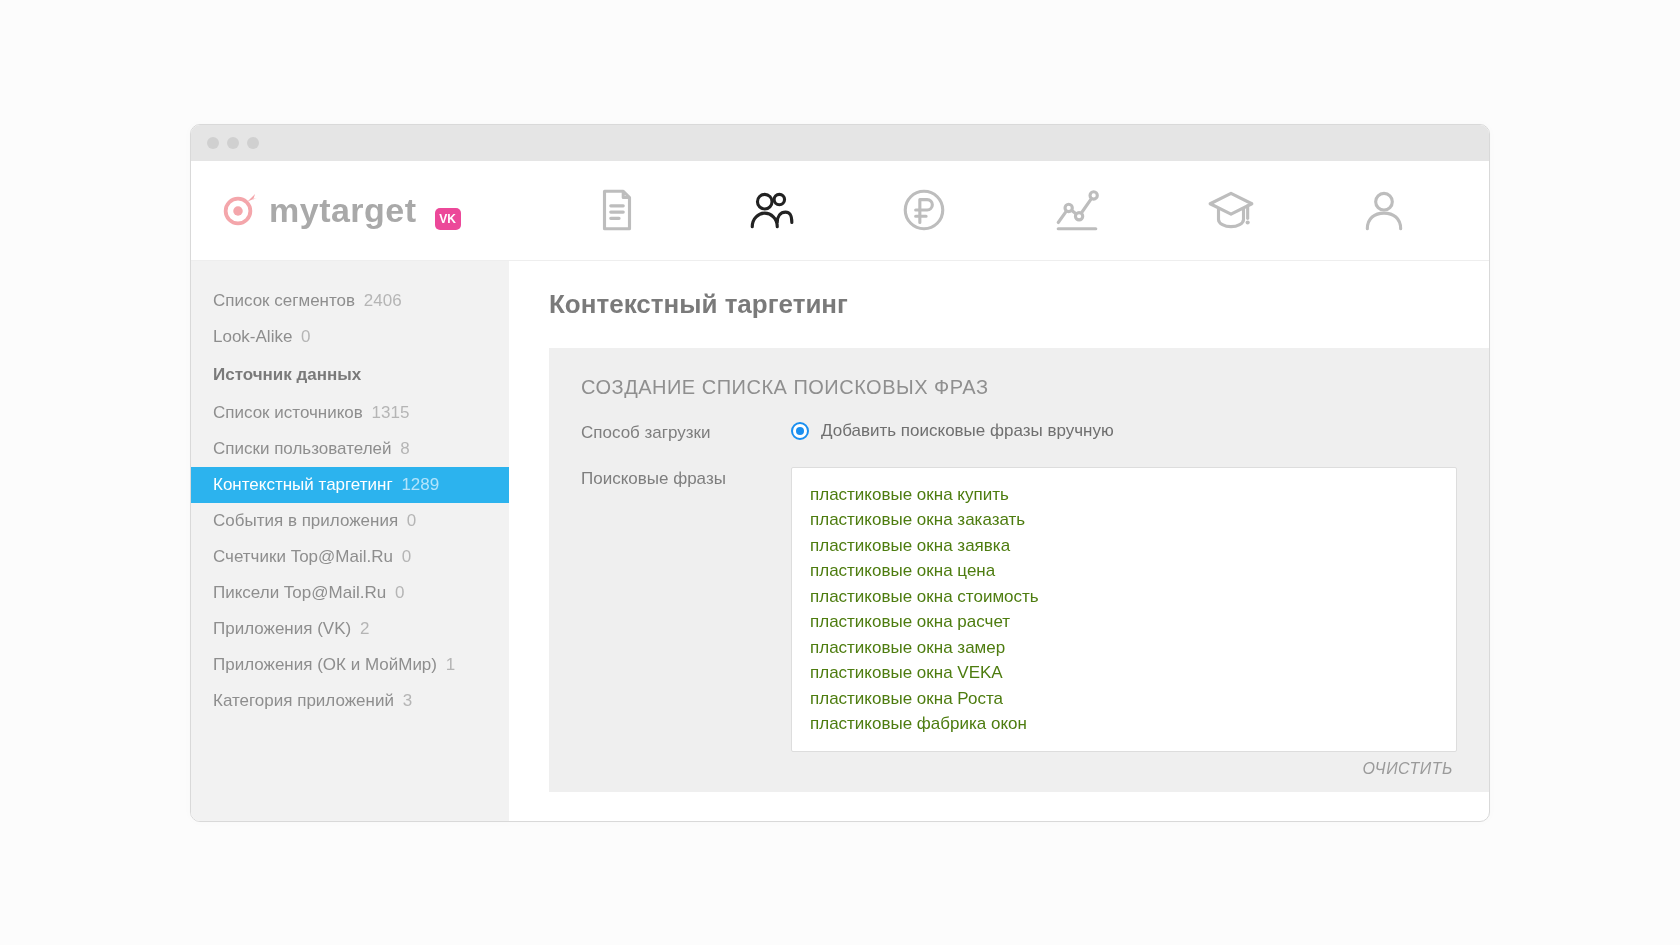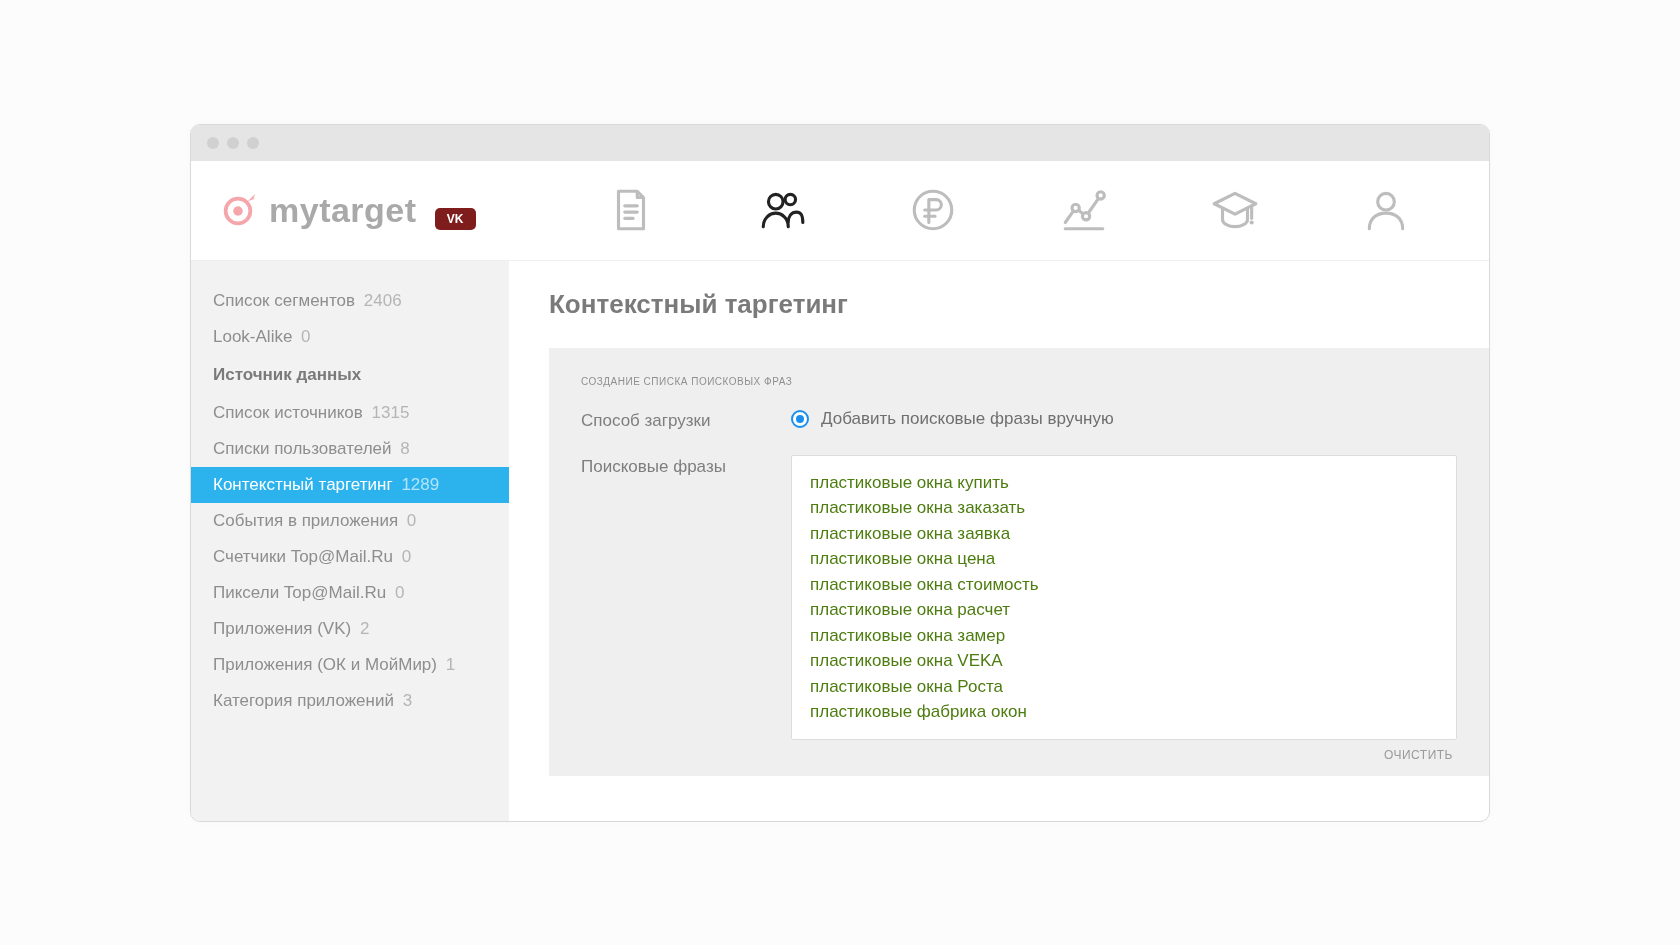--- a/index.html
+++ b/index.html
@@ -46,23 +46,23 @@
     gap: 12px;
     flex: 0 0 auto;
   }
   .logo-text {
     font-size: 34px;
     font-weight: 700;
     color: #a9a9a9;
     letter-spacing: .5px;
   }
   .vk-badge {
-    width: 41px; height: 22px;
+    width: 26px; height: 22px;
     border-radius: 5px;
-    background: #7f1d1d;
+    background: #ec4899;
     color: #fff;
     font-size: 12px;
     font-weight: 700;
     display: flex;
     align-items: center;
     justify-content: center;
     margin-left: 6px;
   }
   .nav-icons {
     flex: 1;
@@ -114,21 +114,21 @@
     font-weight: 700;
     color: #7a7a7a;
     margin-bottom: 28px;
   }
   .panel {
     background: #efefef;
     padding: 28px 32px 14px 32px;
     margin-right: 0;
   }
   .panel-title {
-    font-size: 10px;
+    font-size: 20px;
     letter-spacing: .5px;
     color: #8f8f8f;
     margin-bottom: 22px;
     text-transform: uppercase;
   }
   .row {
     display: flex;
     margin-bottom: 24px;
   }
   .row-label {
@@ -162,25 +162,26 @@
     font-size: 17px;
     line-height: 1.5;
     color: #4d7c0f;
     min-height: 220px;
     white-space: pre-line;
     position: relative;
     margin-right: 0;
   }
   .clear-btn {
     text-align: right;
-    font-size: 12px;
+    font-size: 16px;
     letter-spacing: .5px;
     color: #9a9a9a;
     padding: 8px 4px 0 0;
     cursor: pointer;
+    font-style: italic;
   }
 </style>
 </head>
 <body>
 
 <div class="browser-frame">
   <div class="titlebar">
     <div class="tdot"></div>
     <div class="tdot"></div>
     <div class="tdot"></div>

